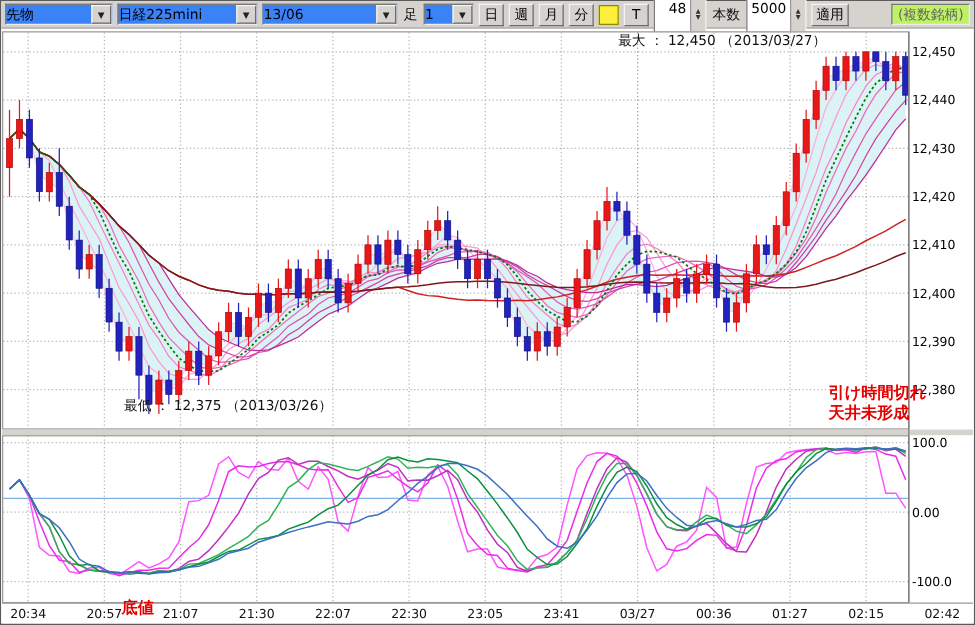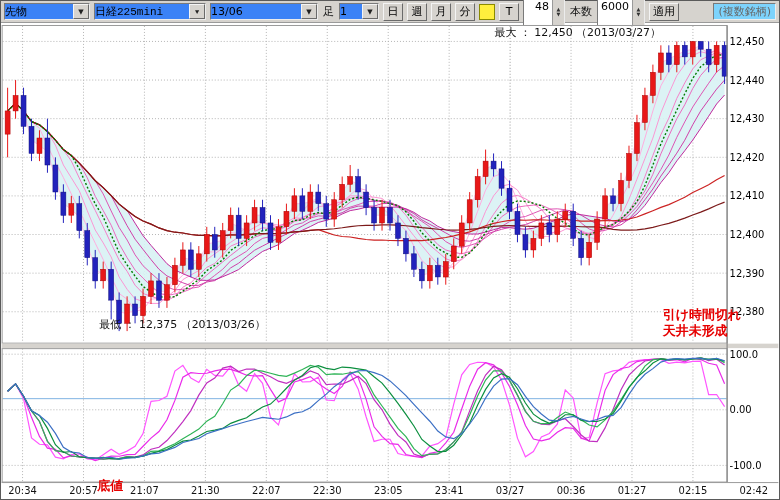--- a/index.html
+++ b/index.html
@@ -3,29 +3,29 @@
 <meta charset="utf-8">
 <style>
   html,body{margin:0;padding:0;}
   body{width:780px;height:500px;font-family:"DejaVu Sans",sans-serif;background:#fff;overflow:hidden;}
   .app{width:778px;height:498px;border:1px solid #5a5a5a;position:relative;background:#fff;}
   
   .toolbar{display:flex;align-items:center;gap:4px;height:22px;background:#d6d3ce;border-bottom:1px solid #9a9a9a;padding:0 3px;font-size:11px;box-sizing:border-box;}
   .combo{display:flex;align-items:center;background:#3b82f6;border:1px solid;border-color:#7a7a7a #ececec #ececec #7a7a7a;height:17px;padding-left:0;box-sizing:border-box;}
   .combo .cv{flex:1;white-space:nowrap;overflow:hidden;}
   .dd{width:14px;height:13px;background:#d6d3ce;border:1px solid;border-color:#f4f4f4 #6a6a6a #6a6a6a #f4f4f4;margin-left:3px;display:flex;align-items:center;justify-content:center;font-size:7px;color:#222;flex:none;}
-  .w86{width:86px;} .w112{width:112px;font-family:Liberation Mono, monospace;} .w88{width:108px;} .w40{width:40px;}
+  .w86{width:86px;} .w112{width:112px;} .w88{width:108px;} .w40{width:40px;}
   .lbl{color:#111;padding:0 1px;white-space:nowrap;}
   .tbtn{height:18px;min-width:20px;background:#d6d3ce;border:1px solid;border-color:#f4f4f4 #6a6a6a #6a6a6a #f4f4f4;font-size:11px;font-family:inherit;display:flex;align-items:center;justify-content:center;padding:0 3px;cursor:default;}
   .swatch{width:14px;height:14px;background:#ffef3d;border:1px solid #8a8a00;flex:none;}
   .spin{display:flex;align-items:stretch;background:#fff;border:1px solid;border-color:#7a7a7a #ececec #ececec #7a7a7a;height:28px;box-sizing:border-box;}
   .spin .num{padding:1px 3px 0 3px;min-width:22px;text-align:right;}
   .spin .arrows{display:flex;flex-direction:column;justify-content:center;background:#d6d3ce;border-left:1px solid #9a9a9a;width:11px;}
   .spin .arrows span{font-size:5px;line-height:5px;text-align:center;color:#333;}
-  .sunken{margin-left:auto;background:#7dd3fc;border:1px solid;border-color:#7a7a7a #ececec #ececec #7a7a7a;height:17px;display:flex;align-items:center;padding:0 4px;color:#666;white-space:nowrap;box-sizing:border-box;}
+  .sunken{margin-left:auto;background:#bef264;border:1px solid;border-color:#7a7a7a #ececec #ececec #7a7a7a;height:17px;display:flex;align-items:center;padding:0 4px;color:#666;white-space:nowrap;box-sizing:border-box;}
   
   #chart{display:block;background:#fff;}
   svg text{font-family:"DejaVu Sans",sans-serif;}
 </style>
 </head>
 <body>
 
 <div class="app">
 
   <div class="toolbar">
@@ -54,21 +54,21 @@
     <button class="tbtn">T</button>
     <div class="spin">
       <span class="num">48</span>
       <span class="arrows">
           <span>▲</span>
           <span>▼</span>
         </span>
     </div>
     <span class="lbl">本数</span>
     <div class="spin">
-      <span class="num">6000</span>
+      <span class="num">5000</span>
       <span class="arrows">
           <span>▲</span>
           <span>▼</span>
         </span>
     </div>
     <button class="tbtn">適用</button>
     <div class="sunken">
       <span>(複数銘柄)</span>
     </div>
   </div>

